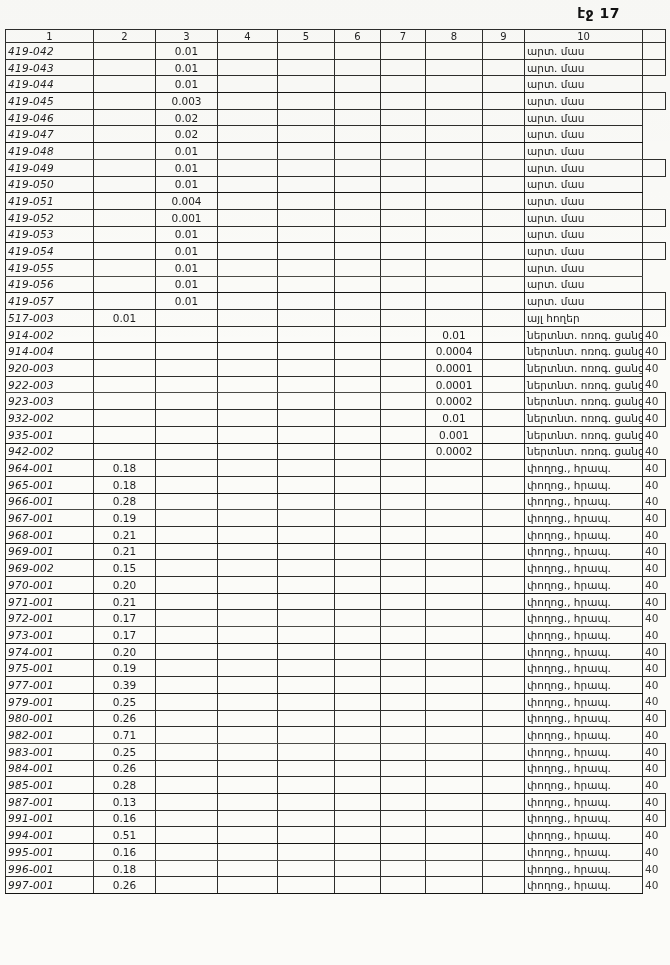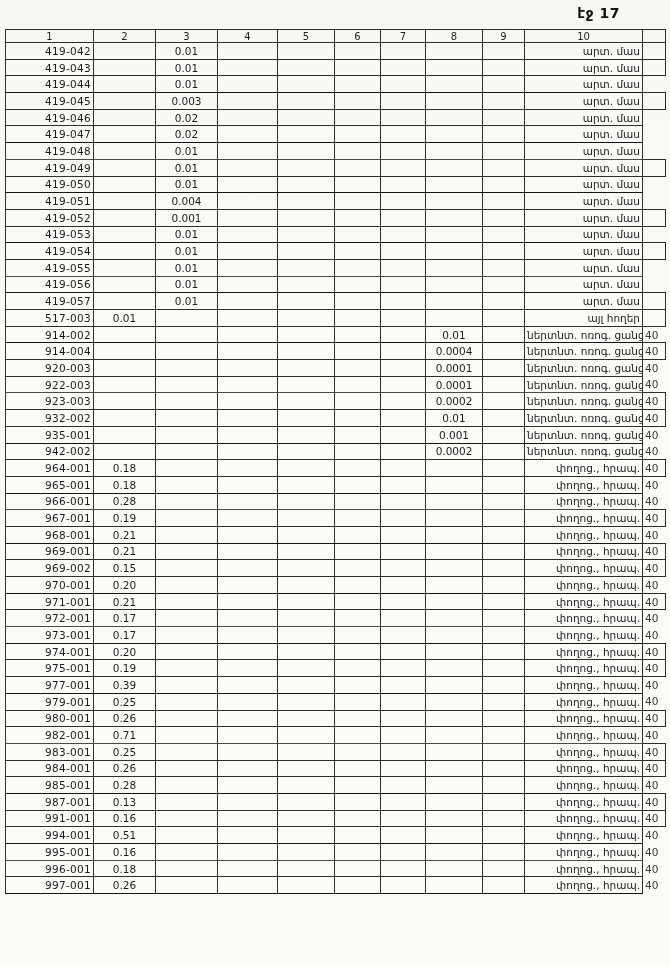--- a/index.html
+++ b/index.html
@@ -43,23 +43,23 @@
     font-size:10px;
     text-align:center;
     height:12px;
     color:#222;
   }
   
   col.w1{width:88px;} col.w2{width:62px;} col.w3{width:62px;}
   col.w4{width:60px;} col.w5{width:57px;} col.w6{width:46px;}
   col.w7{width:45px;} col.w8{width:57px;} col.w9{width:42px;}
   col.w10{width:118px;} col.wm{width:23px;}
-  td.c1{text-align:right;padding-left:4px;letter-spacing:0.3px;}
+  td.c1{text-align:left;padding-left:4px;letter-spacing:0.3px;font-style:italic;}
   td.c2,td.c3,td.c4,td.c5,td.c6,td.c7,td.c8,td.c9{text-align:center;}
-  td.c10{text-align:right;padding-left:3px;font-size:10px;}
+  td.c10{text-align:left;padding-left:3px;font-size:10px;}
   td.margin-cell, th.margin-cell{
     border:none;
     font-size:8.5px;
     color:#3a3a38;
     text-align:left;
     padding-left:5px;
     margin-left:22px;
   }
   
   tbody tr:nth-child(3n) td{border-bottom-color:#141412;border-bottom-width:1.6px;}

